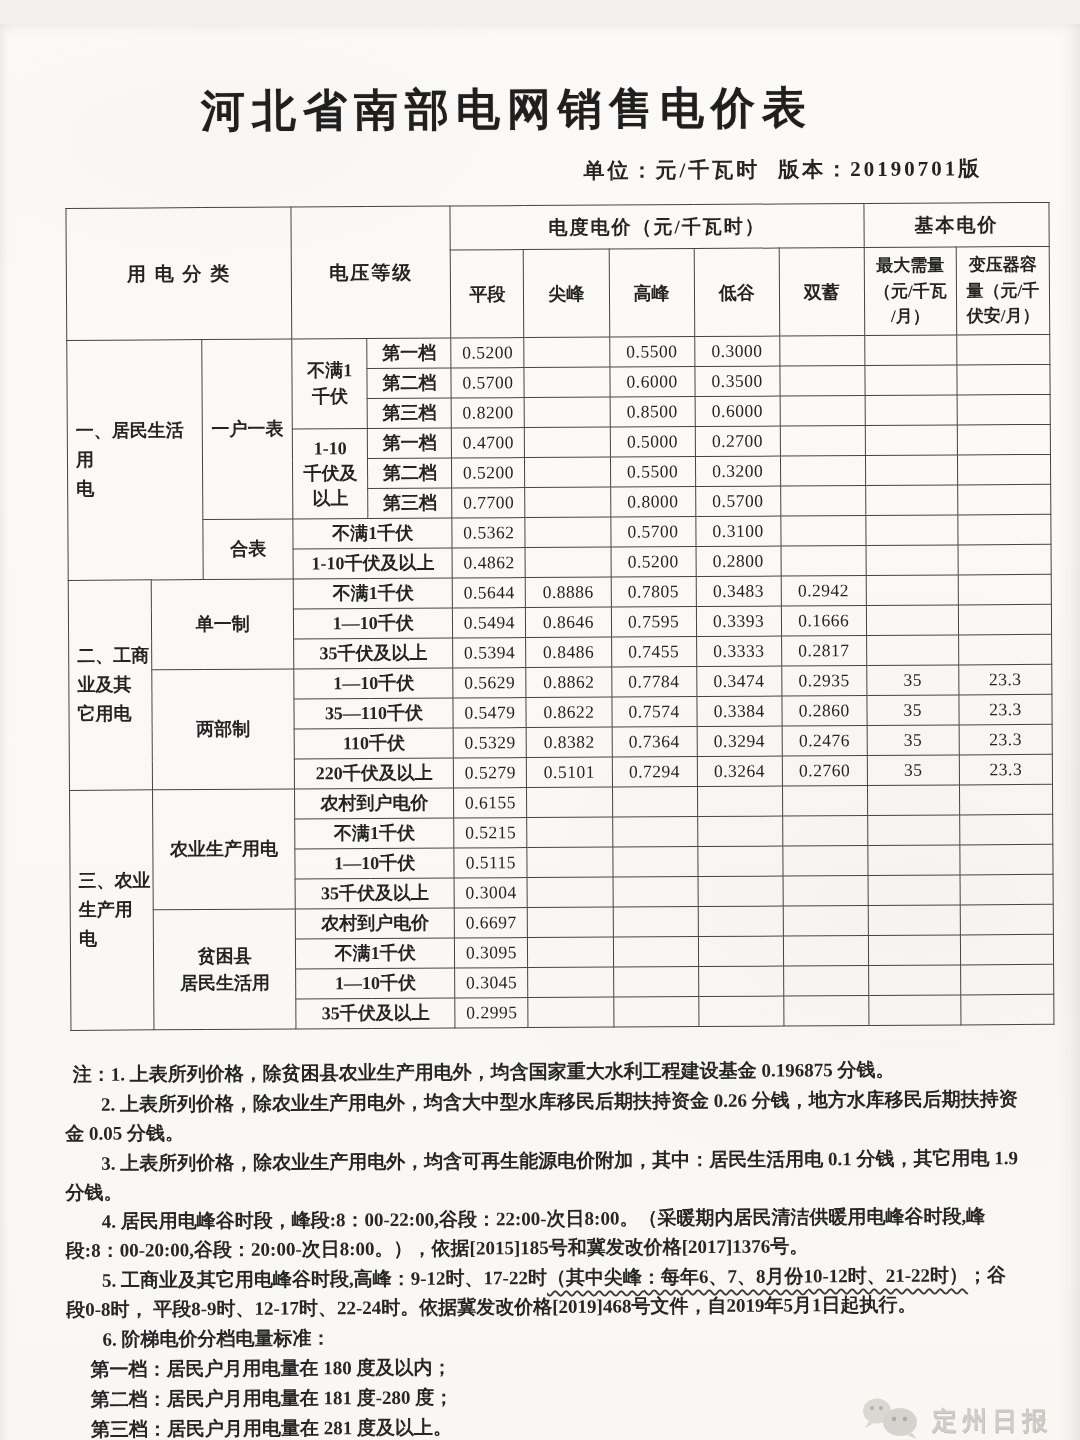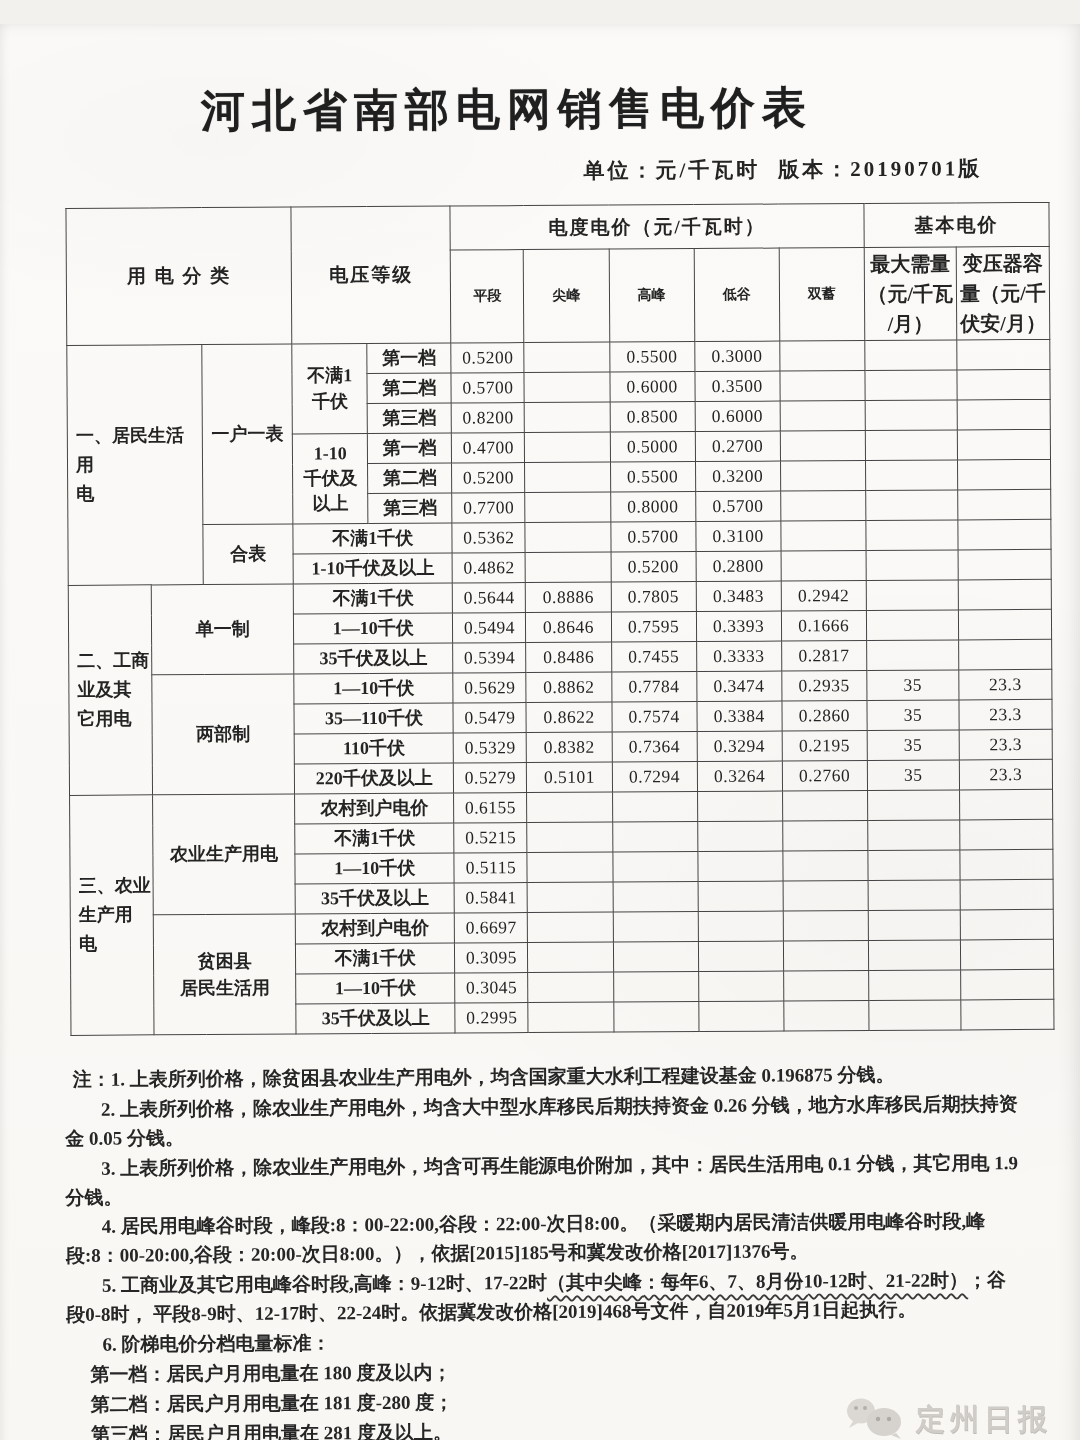--- a/index.html
+++ b/index.html
@@ -33,23 +33,23 @@
     margin:20px 0 0 68px;border-collapse:collapse;table-layout:fixed;width:984px;
     font-size:17px;color:#242424;
   }
   table.price col{}
   table.price th,table.price td{
     border:1.6px solid #454545;padding:1px 2px;text-align:center;vertical-align:middle;
     white-space:pre-line;overflow:hidden;
   }
   table.price thead tr.hr1{height:44px;}
   table.price thead tr.hr2{height:88px;}
-  table.price th{font-weight:bold;font-size:14px;}
+  table.price th{font-weight:bold;font-size:18px;}
   table.price th.grp{font-size:19px;letter-spacing:2px;}
-  table.price th.small{font-size:20px;font-weight:bold;line-height:1.5;}
+  table.price th.small{font-size:17px;font-weight:bold;line-height:1.5;}
   table.price tbody tr{height:30px;}
   table.price td.cat{font-size:18px;text-align:left;padding-left:8px;line-height:1.6;font-weight:bold;}
   table.price td.sub{font-size:18px;line-height:1.5;font-weight:bold;}
   table.price td.volt{font-size:18px;line-height:1.4;font-weight:bold;}
   table.price td.num{font-family:"Liberation Serif","DejaVu Serif",serif;font-size:17.5px;letter-spacing:0.5px;}
   .notes{margin:30px 60px 0 62px;font-size:19px;line-height:1.52;color:#262626;font-weight:bold;}
   .notes p{margin:1px 0;}
   .notes p.n0{text-indent:8px;}
   .notes p.n1{text-indent:36px;}
   .notes p.n2{text-indent:24px;}
@@ -59,21 +59,21 @@
     text-decoration-color:#3a3a3a;
     text-underline-offset:6px;
     text-decoration-thickness:1.5px;
   }
   .watermark{
     position:absolute;right:28px;bottom:16px;
     display:flex;align-items:center;gap:10px;
     color:#ccc9c4;
   }
   .wm-text{
-    font-size:29px;letter-spacing:5px;font-weight:bold;color:#d0cdc8;
+    font-size:25px;letter-spacing:5px;font-weight:bold;color:#d0cdc8;
     text-shadow:0.5px 0.5px 0 #bfbcb7;
     text-align:center;
   }
 </style>
 </head>
 <body>
 
 <div class="page">
   <div class="tilt">
 
@@ -261,21 +261,21 @@
             <td class="num">0.2860</td>
             <td class="num">35</td>
             <td class="num">23.3</td>
           </tr>
           <tr>
             <td colspan="2" class="volt">110千伏</td>
             <td class="num">0.5329</td>
             <td class="num">0.8382</td>
             <td class="num">0.7364</td>
             <td class="num">0.3294</td>
-            <td class="num">0.2195</td>
+            <td class="num">0.2476</td>
             <td class="num">35</td>
             <td class="num">23.3</td>
           </tr>
           <tr>
             <td colspan="2" class="volt">220千伏及以上</td>
             <td class="num">0.5279</td>
             <td class="num">0.5101</td>
             <td class="num">0.7294</td>
             <td class="num">0.3264</td>
             <td class="num">0.2760</td>
@@ -311,21 +311,21 @@
             <td class="num">0.5115</td>
             <td></td>
             <td></td>
             <td></td>
             <td></td>
             <td></td>
             <td></td>
           </tr>
           <tr>
             <td colspan="2" class="volt">35千伏及以上</td>
-            <td class="num">0.5841</td>
+            <td class="num">0.3004</td>
             <td></td>
             <td></td>
             <td></td>
             <td></td>
             <td></td>
             <td></td>
           </tr>
           <tr>
             <td colspan="2" rowspan="4" class="sub">贫困县
 居民生活用</td>

